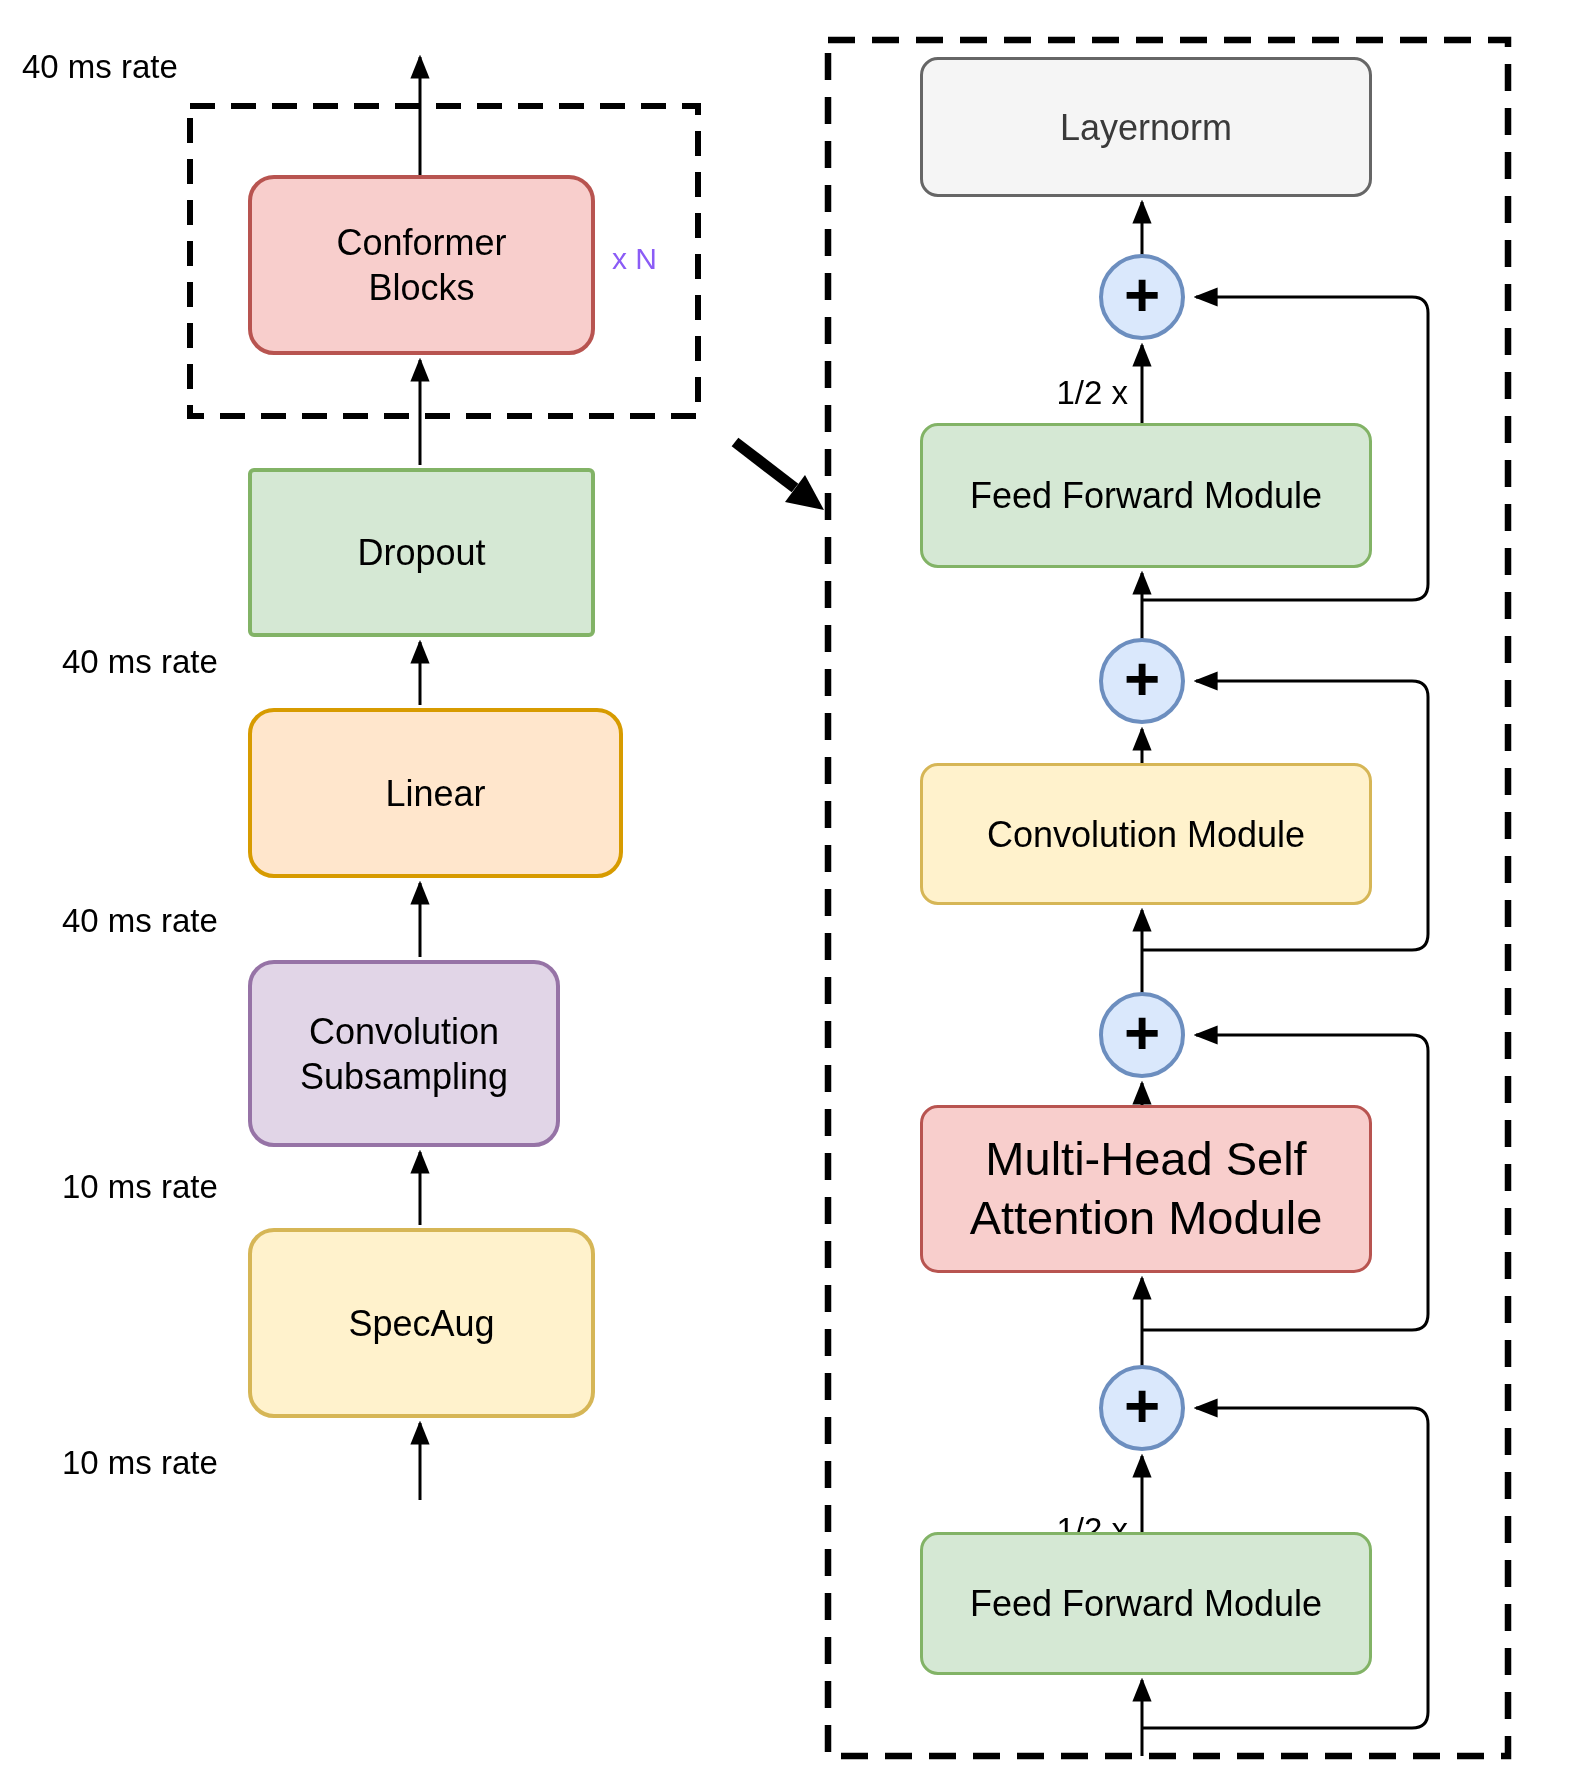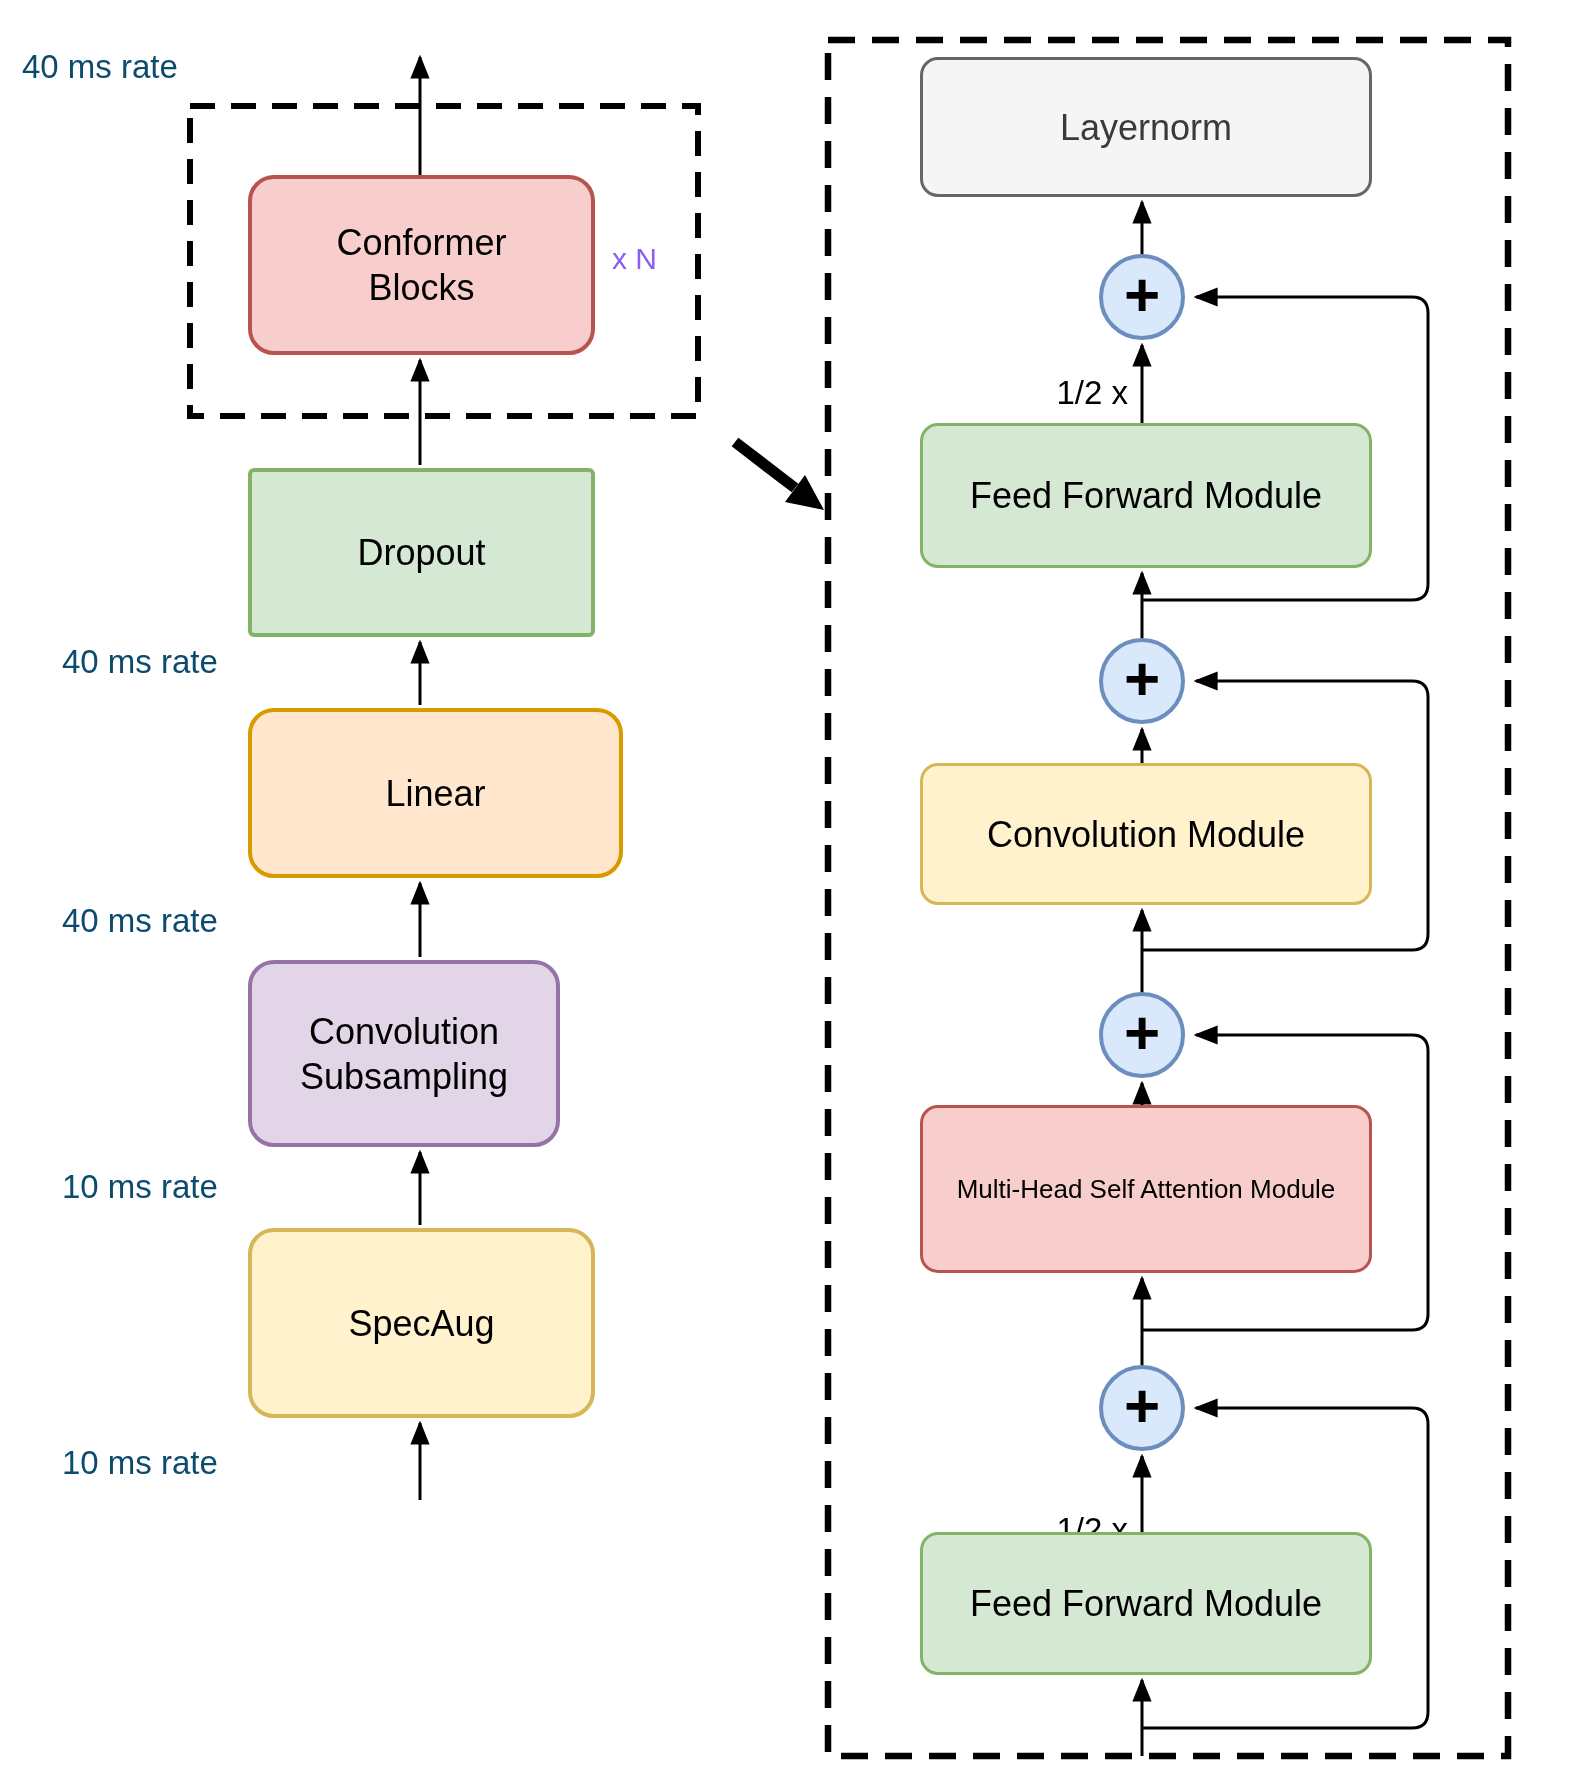--- a/index.html
+++ b/index.html
@@ -17,28 +17,28 @@
   .left-box{border-radius:26px;border:4px solid;}
   .right-box{border-radius:18px;border:3px solid;}
   .conformer{background:var(--conformer-fill);border-color:var(--conformer-stroke);}
   .dropout{background:var(--dropout-fill);border-color:var(--dropout-stroke);}
   .linear{background:var(--linear-fill);border-color:var(--linear-stroke);}
   .convsub{background:var(--convsub-fill);border-color:var(--convsub-stroke);}
   .specaug{background:var(--specaug-fill);border-color:var(--specaug-stroke);}
   .layernorm{background:var(--layernorm-fill);border-color:var(--layernorm-stroke);color:#3a3a3a;}
   .ffm{background:var(--ffm-fill);border-color:var(--ffm-stroke);}
   .convmod{background:var(--convmod-fill);border-color:var(--convmod-stroke);}
-  .mhsa{background:var(--mhsa-fill);border-color:var(--mhsa-stroke);font-size:26px;padding:0 6px;}
+  .mhsa{background:var(--mhsa-fill);border-color:var(--mhsa-stroke);font-size:47px;padding:0 6px;}
   .adder{
     position:absolute;box-sizing:border-box;width:86px;height:86px;border-radius:50%;
     background:var(--adder-fill);border:4px solid var(--adder-stroke);
     display:flex;align-items:center;justify-content:center;
     font-size:62px;font-weight:700;line-height:1;color:#000;padding-bottom:4px;
   }
-  .side-label{position:absolute;font-size:33px;white-space:nowrap;color:#0c4a6e;}
+  .side-label{position:absolute;font-size:33px;white-space:nowrap;color:#000000;}
   .half-label{position:absolute;font-size:33px;width:138px;text-align:right;white-space:nowrap;color:#000;margin-top:24px;}
   .repeat-label{position:absolute;font-size:30px;white-space:nowrap;color:#8b5cf6;}
 </style>
 </head>
 <body>
 
 <div class="canvas">
 
   <svg class="layer" viewBox="0 0 1596 1792" xmlns="http://www.w3.org/2000/svg">
     <defs>

